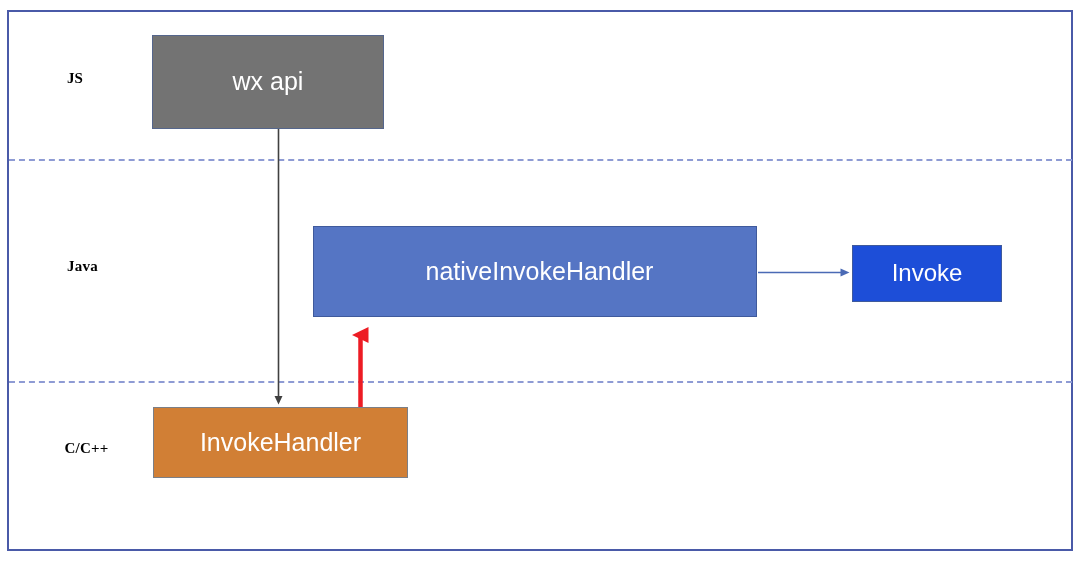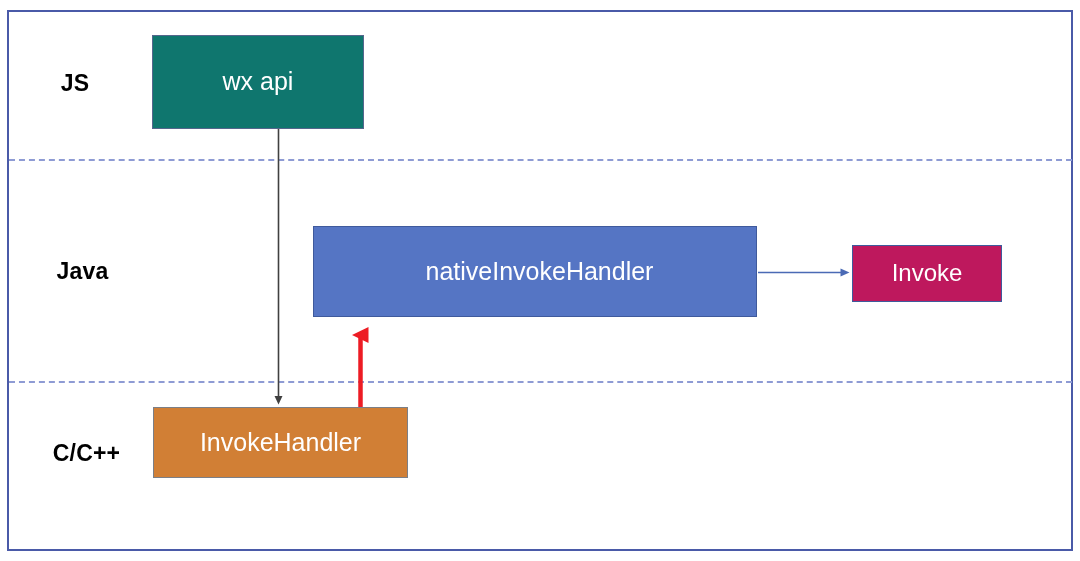--- a/index.html
+++ b/index.html
@@ -37,57 +37,58 @@
     height: 0;
     border-top: 2px dashed #8e9bd4;
   }
   #divider-js-java { left: 9px;  top: 159px; width: 1063px; }
   #divider-java-c  { left: 9px;  top: 381px; width: 1063px; }
 
   
   .layer-label {
     position: absolute;
     font-weight: bold;
-    font-size: 23px;
+    font-size: 15px;
     color: #000000;
     letter-spacing: 0.2px;
     white-space: nowrap;
     text-align: center;
+    font-family: Liberation Serif, serif;
   }
   #label-js    { left: 20px; top: 70px;  width: 110px; }
   #label-java  { left: 20px; top: 258px; width: 125px; }
   #label-cpp   { left: 14px; top: 440px; width: 145px; }
 
   
   .node {
     position: absolute;
     box-sizing: border-box;
     display: flex;
     align-items: center;
     justify-content: center;
     color: #ffffff;
     font-size: 25px;
     font-weight: normal;
     text-align: center;
     line-height: 1.1;
   }
   #node-wx-api {
-    left: 152px; top: 35px; width: 212px; height: 94px;
-    background: #0f766e;
+    left: 152px; top: 35px; width: 232px; height: 94px;
+    background: #737373;
     border: 1.5px solid #55668c;
   }
   #node-native-invoke-handler {
     left: 313px; top: 226px; width: 444px; height: 91px;
     background: #5575C4;
     border: 1.5px solid #3f5a9c;
     padding-left: 9px;
   }
   #node-invoke {
     left: 852px; top: 245px; width: 150px; height: 57px;
-    background: #be185d;
+    background: #1d4ed8;
     border: 1.5px solid #3f5a9c;
     font-size: 24px;
   }
   #node-invoke-handler {
     left: 153px; top: 407px; width: 255px; height: 71px;
     background: #D17F35;
     border: 1.5px solid #7b7f87;
   }
 
   

